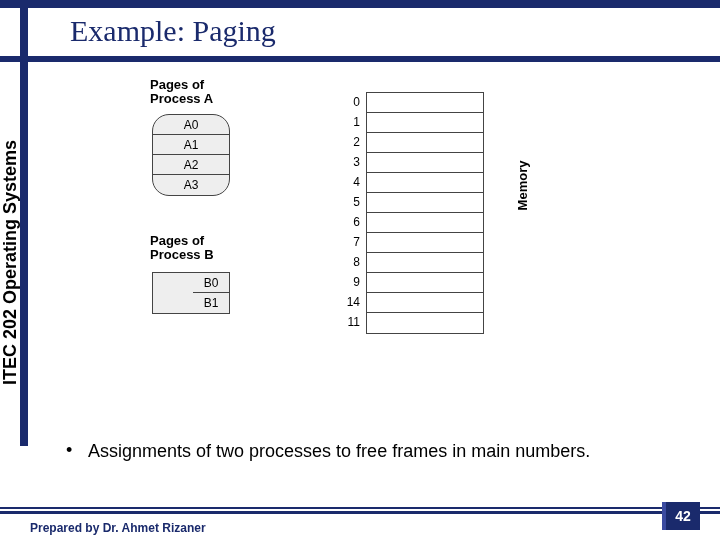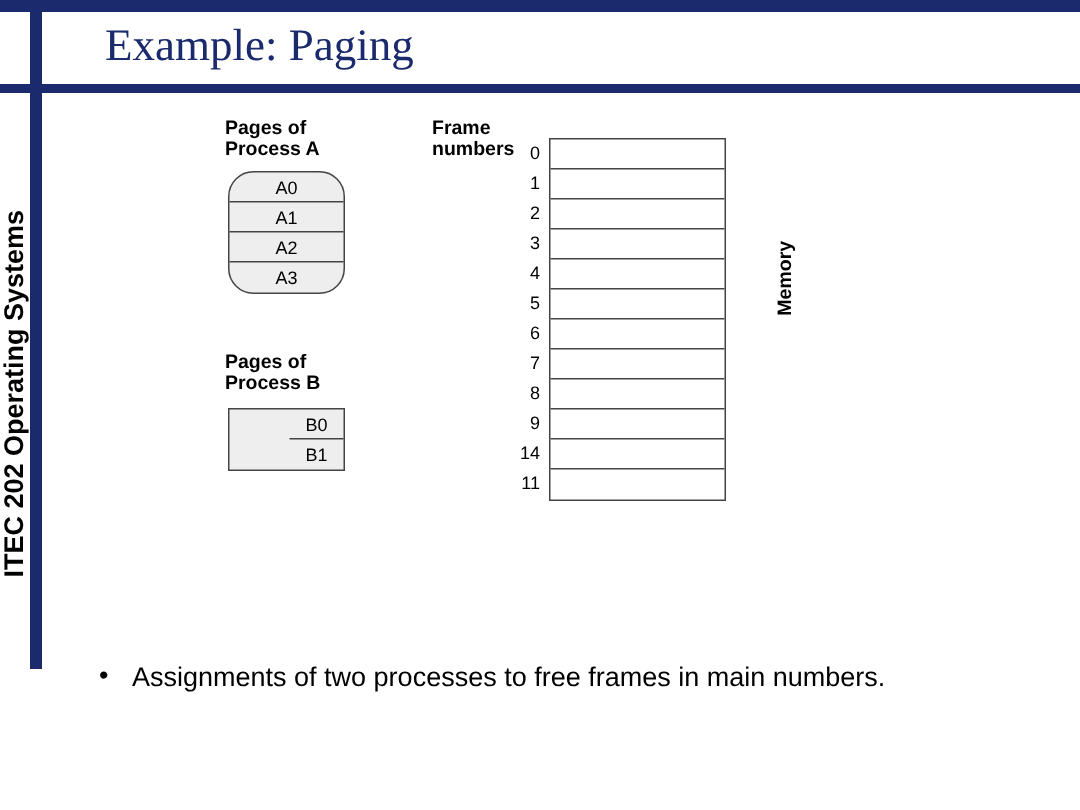--- a/index.html
+++ b/index.html
@@ -80,21 +80,20 @@
       <div class="row">A2</div>
       <div class="row">A3</div>
     </div>
 
     <div class="sec-title pages-b-title">Pages of<br>Process B</div>
     <div class="box-stack stack-b">
       <div class="row">B0</div>
       <div class="row">B1</div>
     </div>
 
-    <div class="sec-title frames-title">Frame<br>numbers</div>
     <div class="frame-nums">
       <div>0</div>
       <div>1</div>
       <div>2</div>
       <div>3</div>
       <div>4</div>
       <div>5</div>
       <div>6</div>
       <div>7</div>
       <div>8</div>
@@ -121,14 +120,20 @@
     <div class="memory-label">Memory</div>
   </div>
 
   <div class="bullet-block">
     <div class="b">
       <div class="dot">•</div>
       <div class="txt">Assignments of two processes to free frames in main numbers.</div>
     </div>
   </div>
 
+  <div class="bottom-band">
+    <div class="line1"></div>
+    <div class="line2"></div>
+    <div class="prepared">Prepared by Dr. Ahmet Rizaner</div>
+    <div class="pagenum">42</div>
+  </div>
 
 </div>
 
 </body></html>

